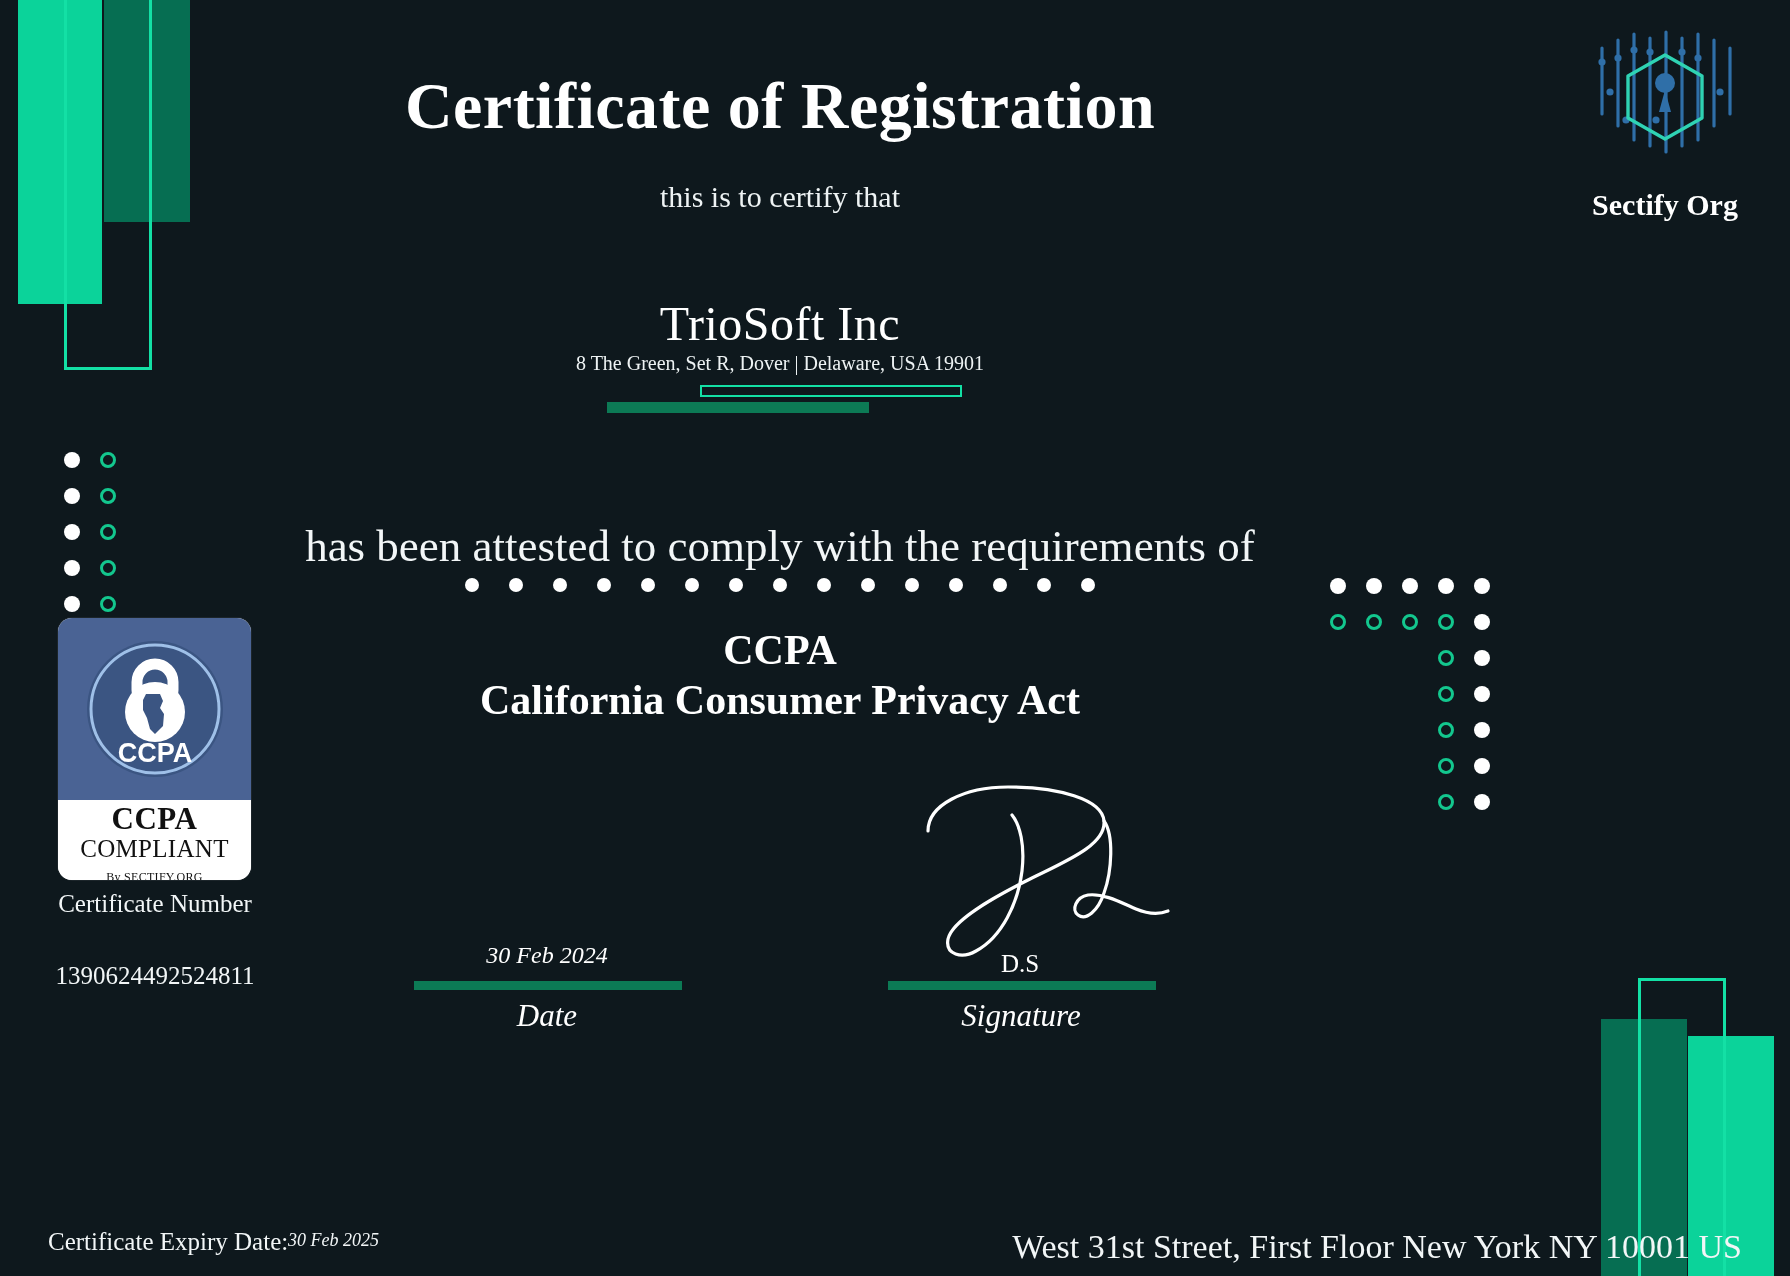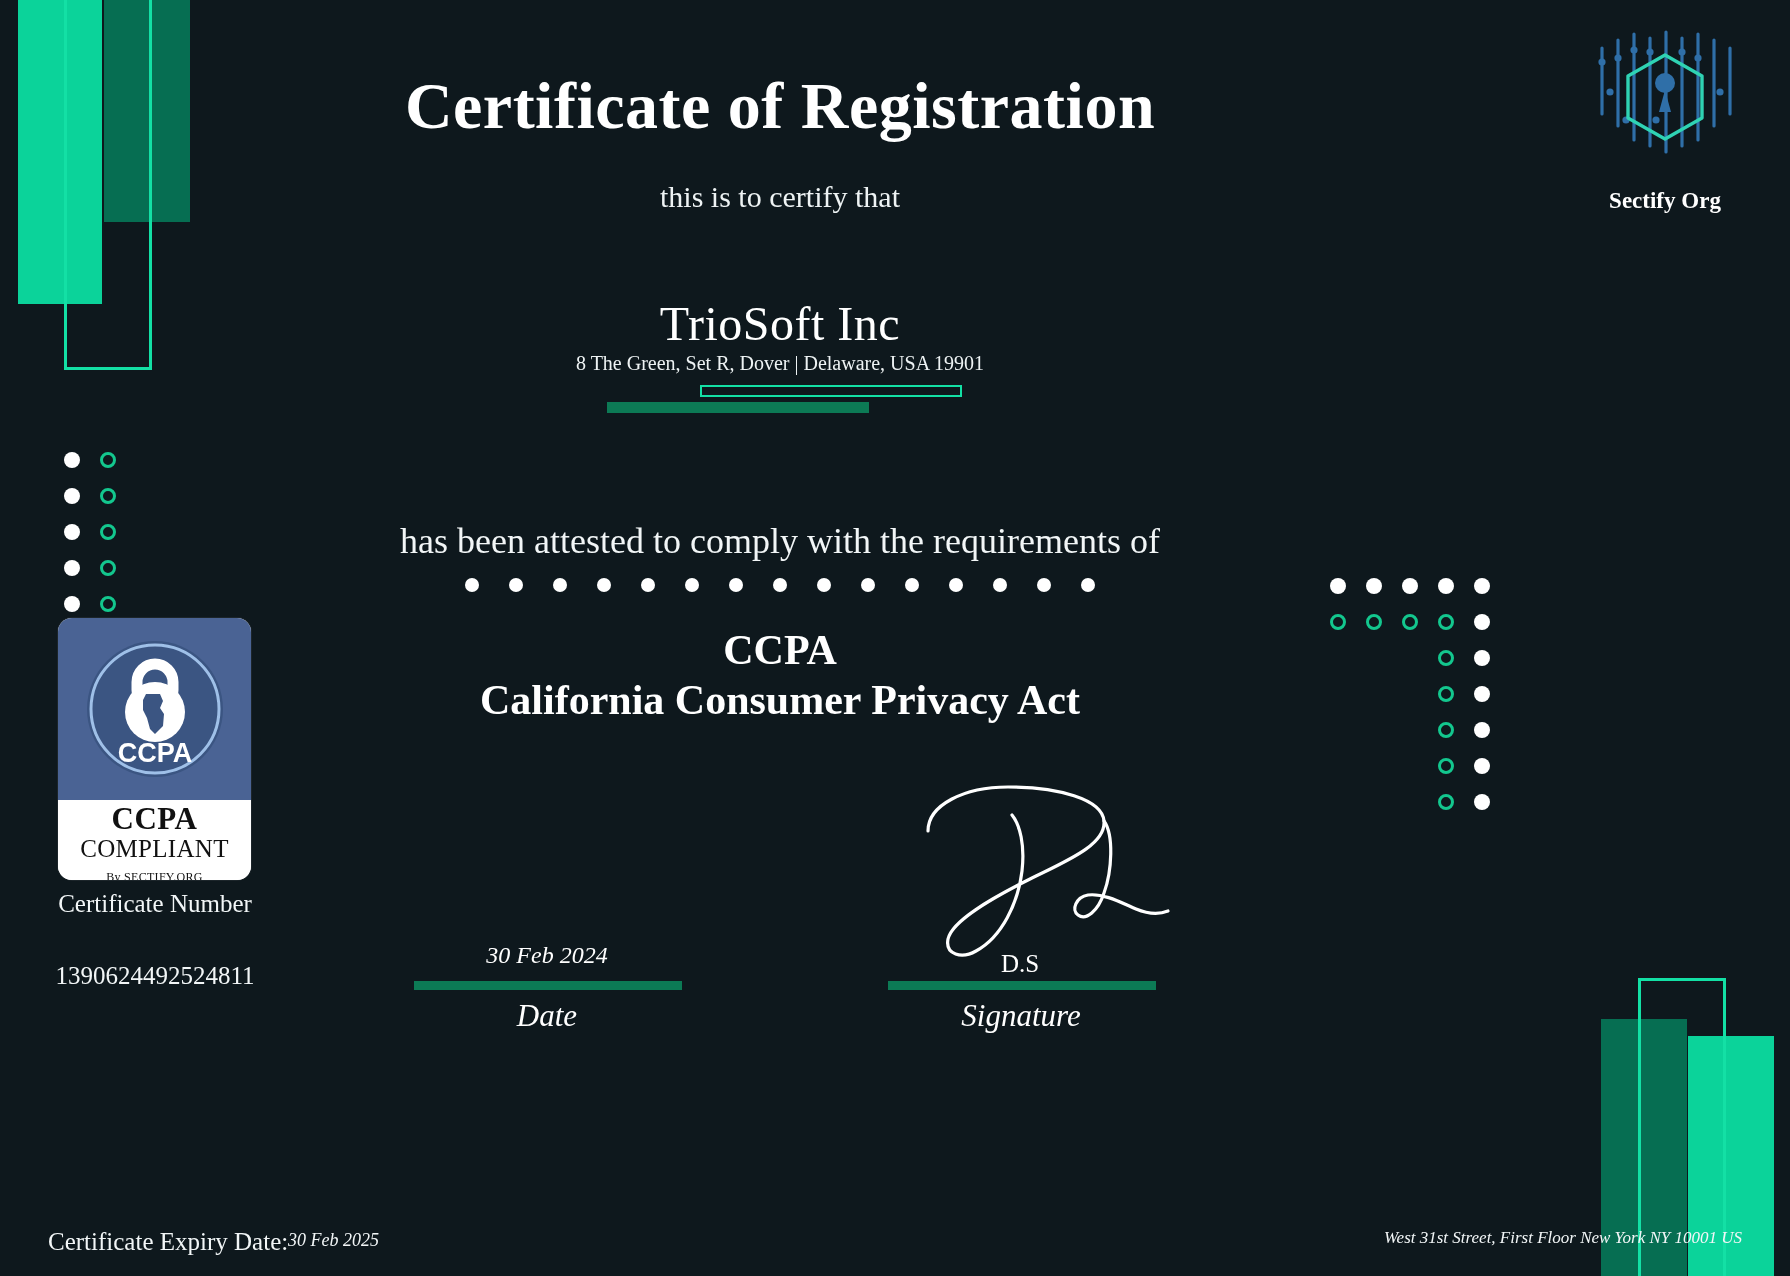--- a/index.html
+++ b/index.html
@@ -37,21 +37,21 @@
     letter-spacing:.5px;
   }
   #subtitle {
     position:absolute; left:0; top:180px; width:1560px;
     text-align:center; font-size:30px; color:#eef3f4;
   }
 
   
   #logo-block { position:absolute; left:1550px; top:22px; width:230px; text-align:center; }
   #logo-mark { width:170px; height:160px; margin:0 auto; display:block; }
-  #logo-name { margin-top:6px; font-size:23px; font-weight:bold; color:#ffffff; }
+  #logo-name { margin-top:6px; font-size:30px; font-weight:bold; color:#ffffff; }
 
   
   #org-name {
     position:absolute; left:0; top:296px; width:1560px;
     text-align:center; font-size:48px; letter-spacing:.5px;
   }
   #org-address {
     position:absolute; left:0; top:352px; width:1560px;
     text-align:center; font-size:20px; color:#eef3f4;
   }
@@ -60,21 +60,21 @@
     border:2px solid #13e0a5;
   }
   #rule-solid {
     position:absolute; left:607px; top:402px; width:262px; height:11px;
     background:#0c7a55;
   }
 
   
   #statement {
     position:absolute; left:0; top:520px; width:1560px;
-    text-align:center; font-size:36px; color:#f2f6f7;
+    text-align:center; font-size:45px; color:#f2f6f7;
   }
   #dotline { position:absolute; left:0; top:575px; width:1560px; text-align:center; }
   #dotline .d { display:inline-block; width:14px; height:14px; border-radius:50%;
                 background:#ffffff; margin:0 15px; vertical-align:middle; }
 
   #std-abbr {
     position:absolute; left:0; top:626px; width:1560px;
     text-align:center; font-size:42px; font-weight:bold;
   }
   #std-full {
@@ -141,22 +141,22 @@
 
   
   #expiry-label {
     position:absolute; left:48px; top:1228px; font-size:25px; color:#f2f6f7;
   }
   #expiry-value {
     position:absolute; left:288px; top:1230px; font-size:18px;
     font-style:italic; color:#f2f6f7;
   }
   #issuer-address {
-    position:absolute; right:48px; top:1228px; font-size:17px;
-    font-style:italic; color:#f2f6f7; white-space:nowrap;
+    position:absolute; right:48px; top:1228px; font-size:34px;
+    color:#f2f6f7; white-space:nowrap;
   }
 </style>
 </head>
 <body>
 
 <div class="bar" id="bar-bright-tl"></div>
 <div class="bar" id="bar-dark-tl"></div>
 <div class="bar" id="outline-tl"></div>
 
 <div class="bar" id="bar-dark-br"></div>

